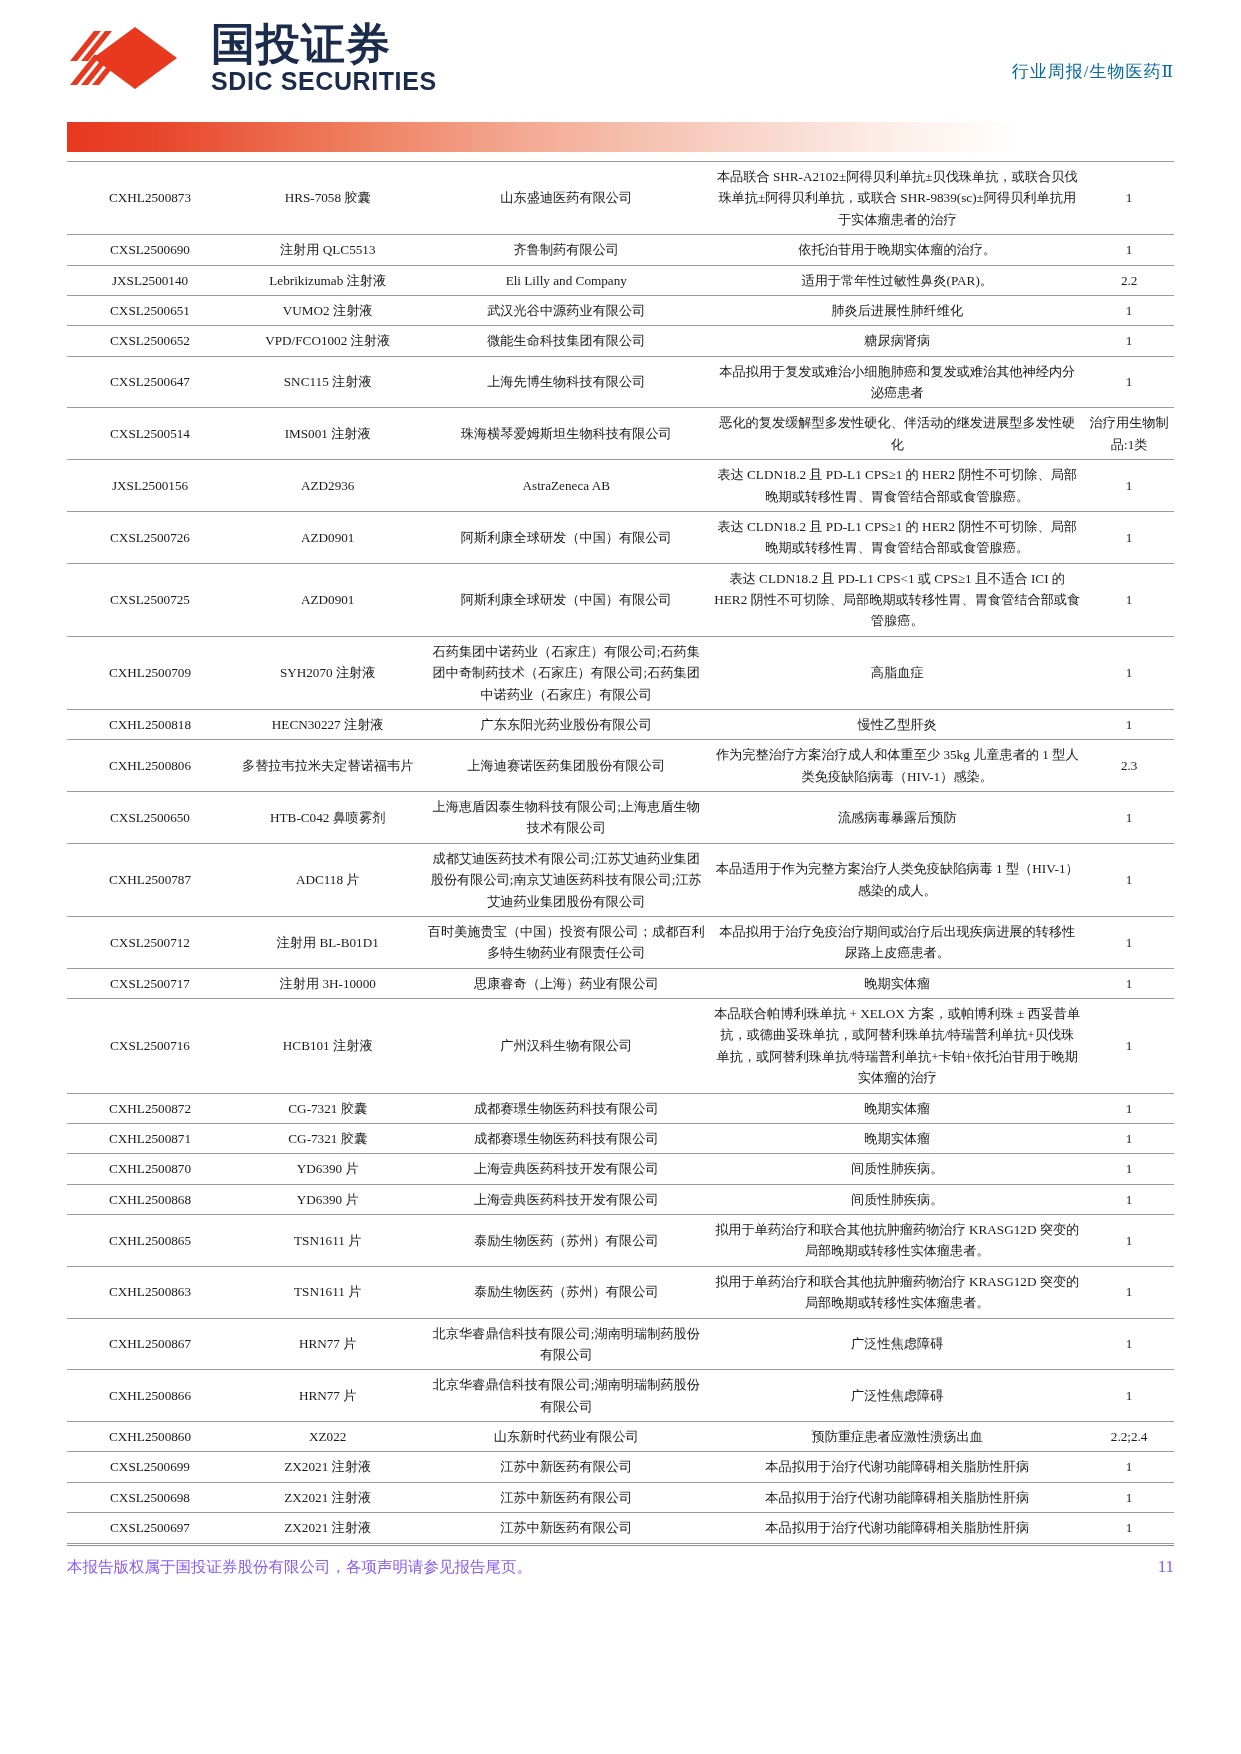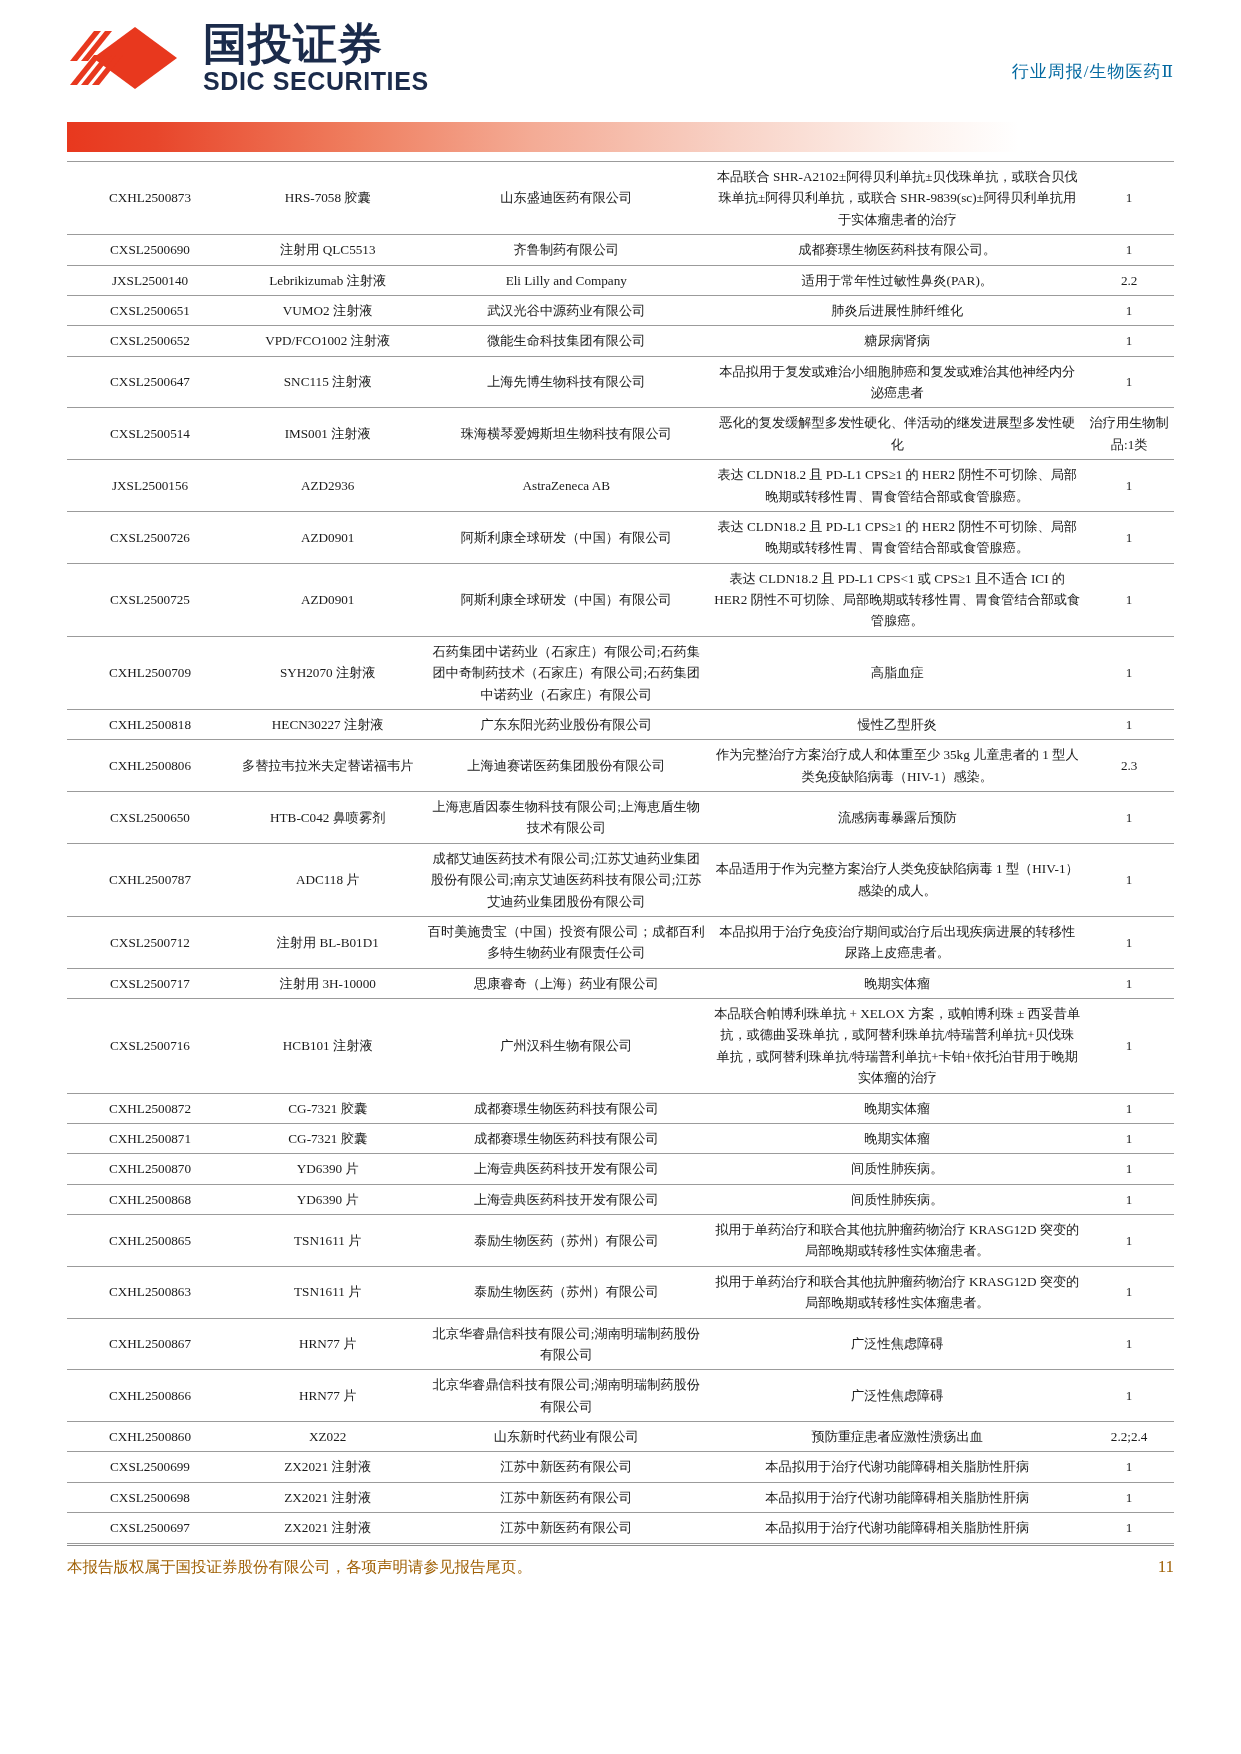--- a/index.html
+++ b/index.html
@@ -27,21 +27,21 @@
   .header {
     position: relative;
     height: 120px;
     display: flex;
     align-items: flex-start;
     justify-content: space-between;
   }
   .logo-block {
     display: flex;
     align-items: center;
-    gap: 8px;
+    gap: 16px;
     padding-top: 22px;
   }
   .logo-mark {
     width: 128px;
     height: 70px;
     position: relative;
     flex: none;
   }
   .brand-text {
     display: flex;
@@ -106,21 +106,21 @@
     position: absolute;
     left: 67px;
     right: 67px;
     bottom: 176px;
     border-top: 1.2px solid #8e8e8e;
     padding-top: 11px;
     display: flex;
     align-items: baseline;
     justify-content: space-between;
     font-size: 15.5px;
-    color: #a16207;
+    color: #8b5cf6;
   }
   .footer-page {
     font-size: 17px;
   }
 </style>
 </head>
 <body>
 
 <div class="page">
 
@@ -156,21 +156,21 @@
           <td class="c-code">CXHL2500873</td>
           <td class="c-name">HRS-7058 胶囊</td>
           <td class="c-company">山东盛迪医药有限公司</td>
           <td class="c-indic">本品联合 SHR-A2102±阿得贝利单抗±贝伐珠单抗，或联合贝伐珠单抗±阿得贝利单抗，或联合 SHR-9839(sc)±阿得贝利单抗用于实体瘤患者的治疗</td>
           <td class="c-class">1</td>
         </tr>
         <tr>
           <td class="c-code">CXSL2500690</td>
           <td class="c-name">注射用 QLC5513</td>
           <td class="c-company">齐鲁制药有限公司</td>
-          <td class="c-indic">成都赛璟生物医药科技有限公司。</td>
+          <td class="c-indic">依托泊苷用于晚期实体瘤的治疗。</td>
           <td class="c-class">1</td>
         </tr>
         <tr>
           <td class="c-code">JXSL2500140</td>
           <td class="c-name">Lebrikizumab 注射液</td>
           <td class="c-company">Eli Lilly and Company</td>
           <td class="c-indic">适用于常年性过敏性鼻炎(PAR)。</td>
           <td class="c-class">2.2</td>
         </tr>
         <tr>

